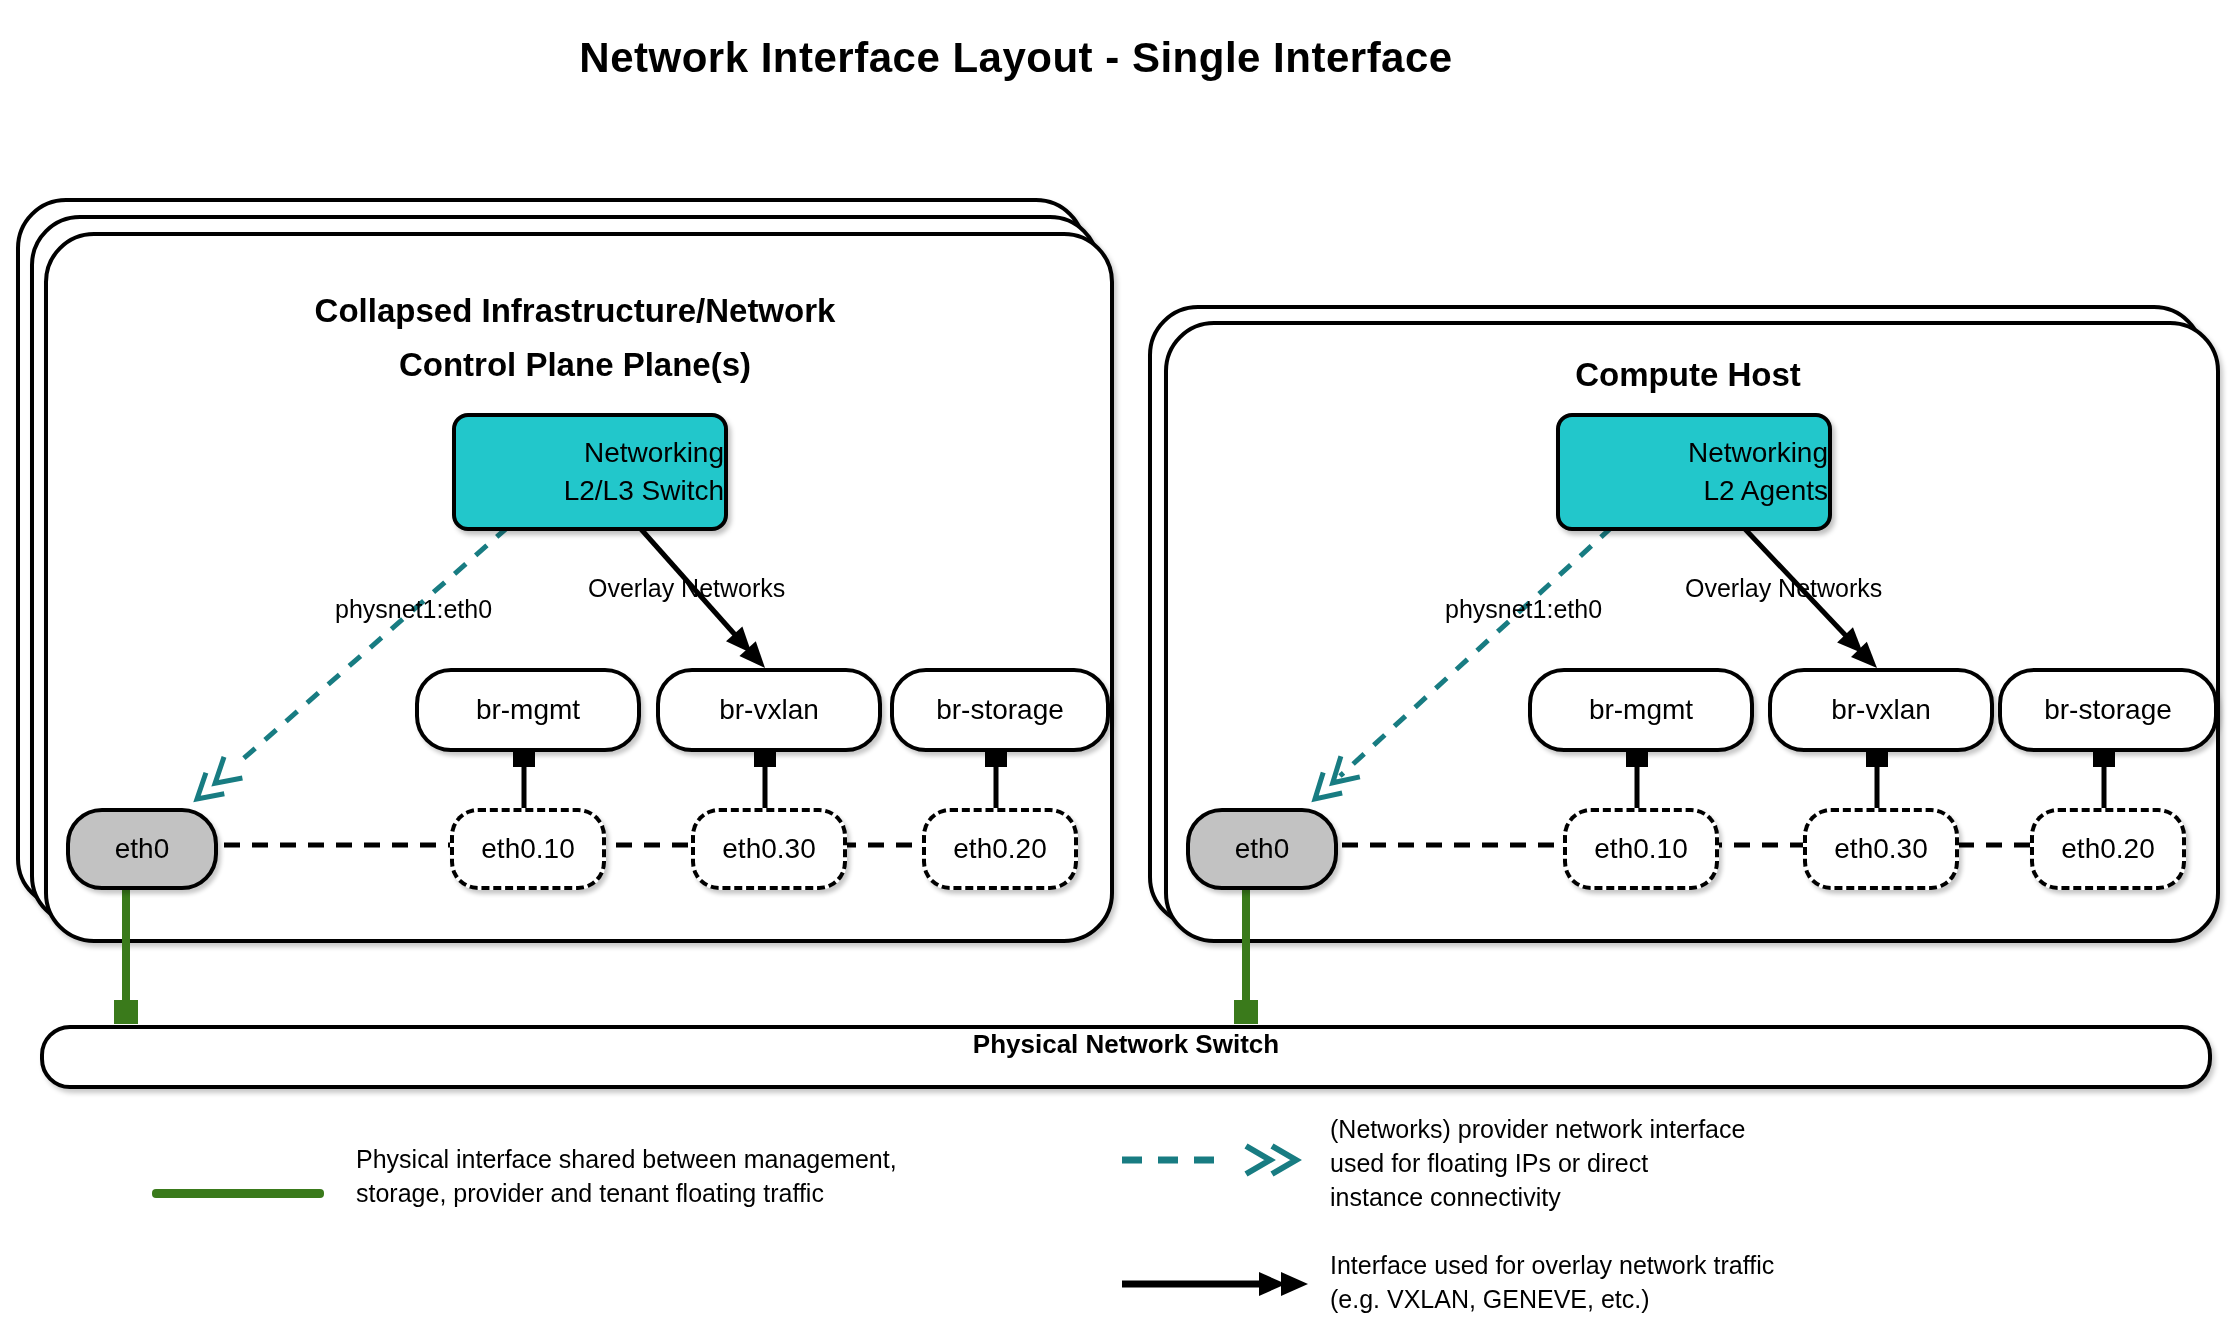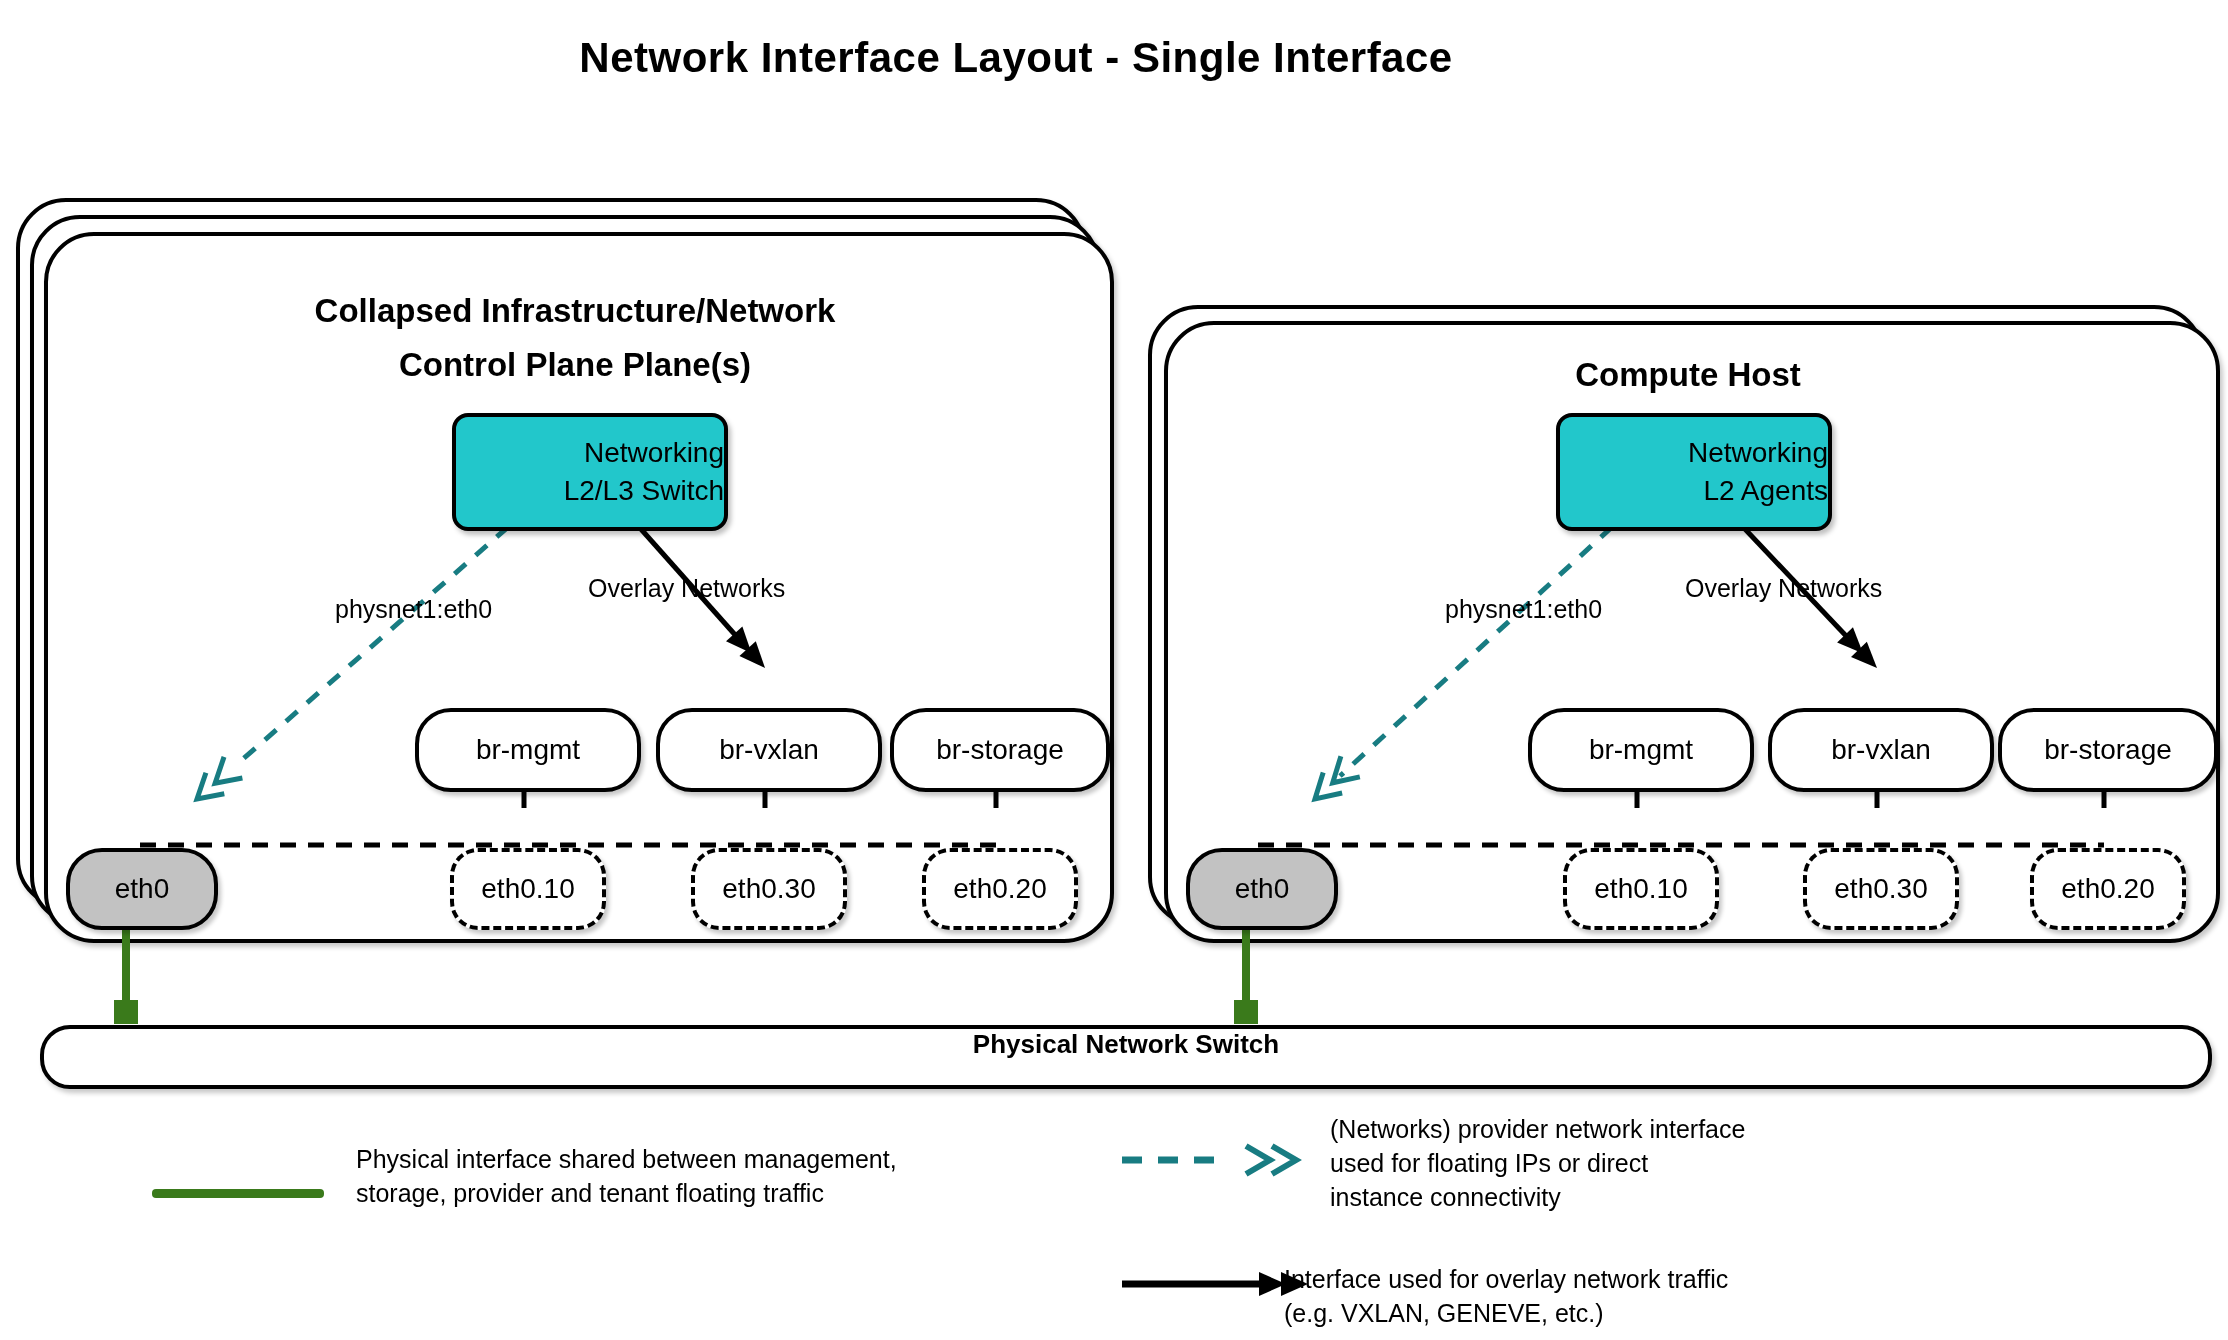--- a/index.html
+++ b/index.html
@@ -21,21 +21,21 @@
     box-shadow:3px 4px 5px rgba(0,0,0,.22);z-index:0;}
 
   .host-title{font-size:33px;font-weight:bold;text-align:center;line-height:54px;z-index:2;}
 
   .agent{background:var(--teal-fill);border:4px solid #000;border-radius:16px;
     box-shadow:3px 4px 5px rgba(0,0,0,.25);display:flex;flex-direction:column;
     align-items:flex-end;justify-content:center;font-size:28px;line-height:38px;z-index:2;}
 
   .pill{background:#fff;border:4px solid #000;border-radius:36px;
     box-shadow:3px 4px 4px rgba(0,0,0,.22);display:flex;align-items:center;
-    justify-content:center;font-size:28px;z-index:2;margin-top:40px;}
+    justify-content:center;font-size:28px;z-index:2;}
   .pill.dashed{border-style:dashed;border-radius:28px;}
   .pill.phys{background:var(--gray-fill);}
 
   .edge-label{font-size:25px;white-space:nowrap;z-index:2;}
 
   #switch-bar{left:40px;top:1025px;width:2164px;height:56px;background:#fff;
     border:4px solid #000;border-radius:30px;box-shadow:3px 4px 5px rgba(0,0,0,.22);
     display:flex;justify-content:center;
     font-size:26px;font-weight:bold;z-index:2;}
 
@@ -214,19 +214,19 @@
       <div>(Networks) provider network interface</div>
       <div>used for floating IPs or direct</div>
       <div>instance connectivity</div>
     </div>
 
     <svg class="abs z2" style="left:1118px;top:1262px;" width="200" height="44" viewBox="0 0 200 44">
       <path d="M4 22 H142" class="stroke-ink" stroke-width="7" fill="none"></path>
       <path d="M0 0 L-27 -12 L-27 12 Z" class="fill-ink" transform="translate(168,22)"></path>
       <path d="M0 0 L-27 -12 L-27 12 Z" class="fill-ink" transform="translate(190,22)"></path>
     </svg>
-    <div class="abs legend-text" style="left:1284px;top:1248px;margin-top:14px;">
+    <div class="abs legend-text" style="left:1330px;top:1248px;">
       <div>Interface used for overlay network traffic</div>
       <div>(e.g. VXLAN, GENEVE, etc.)</div>
     </div>
   </div>
 
 </div>
 
 </body></html>

